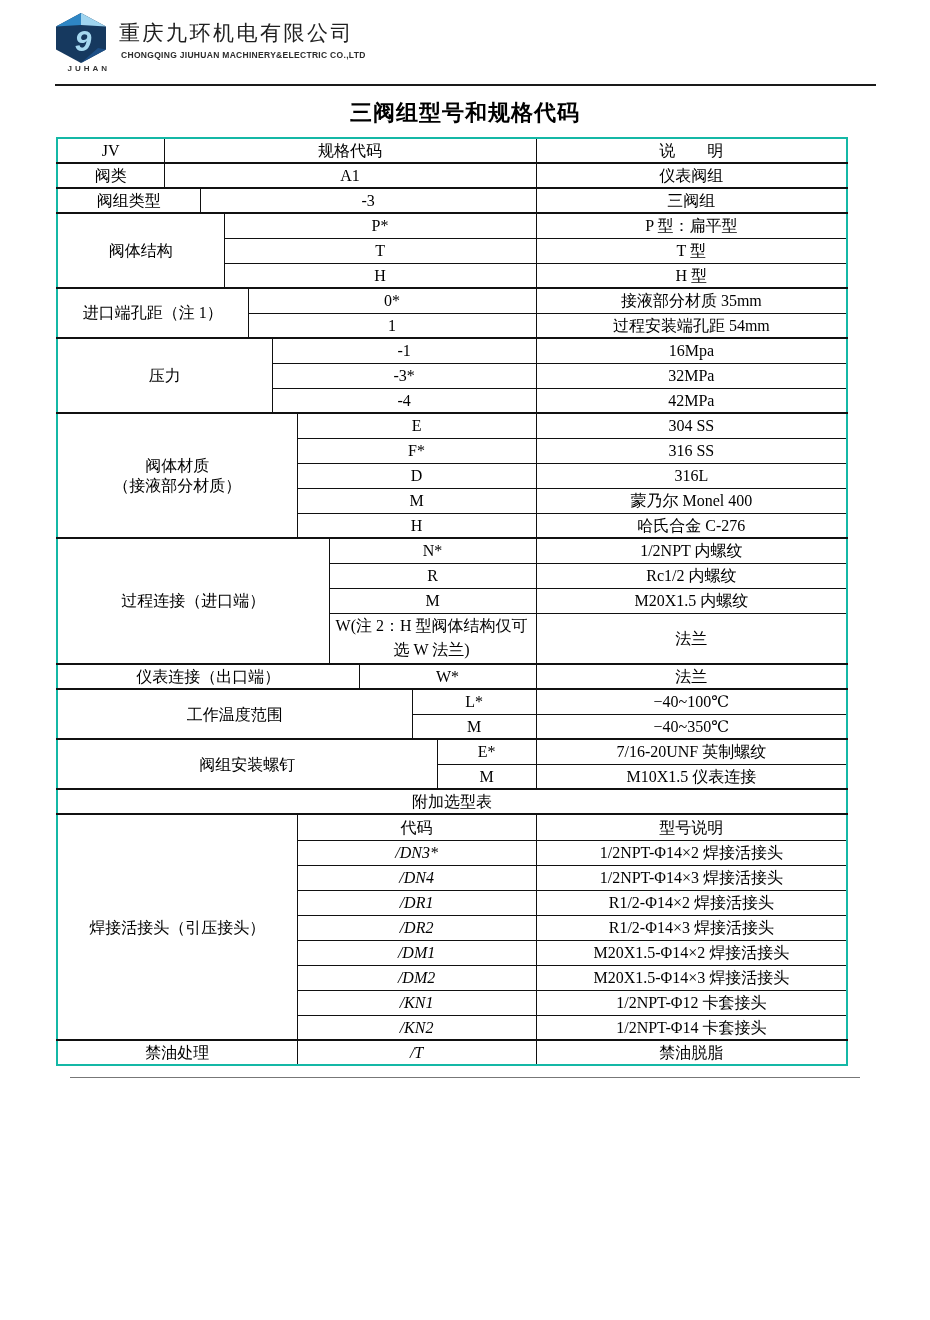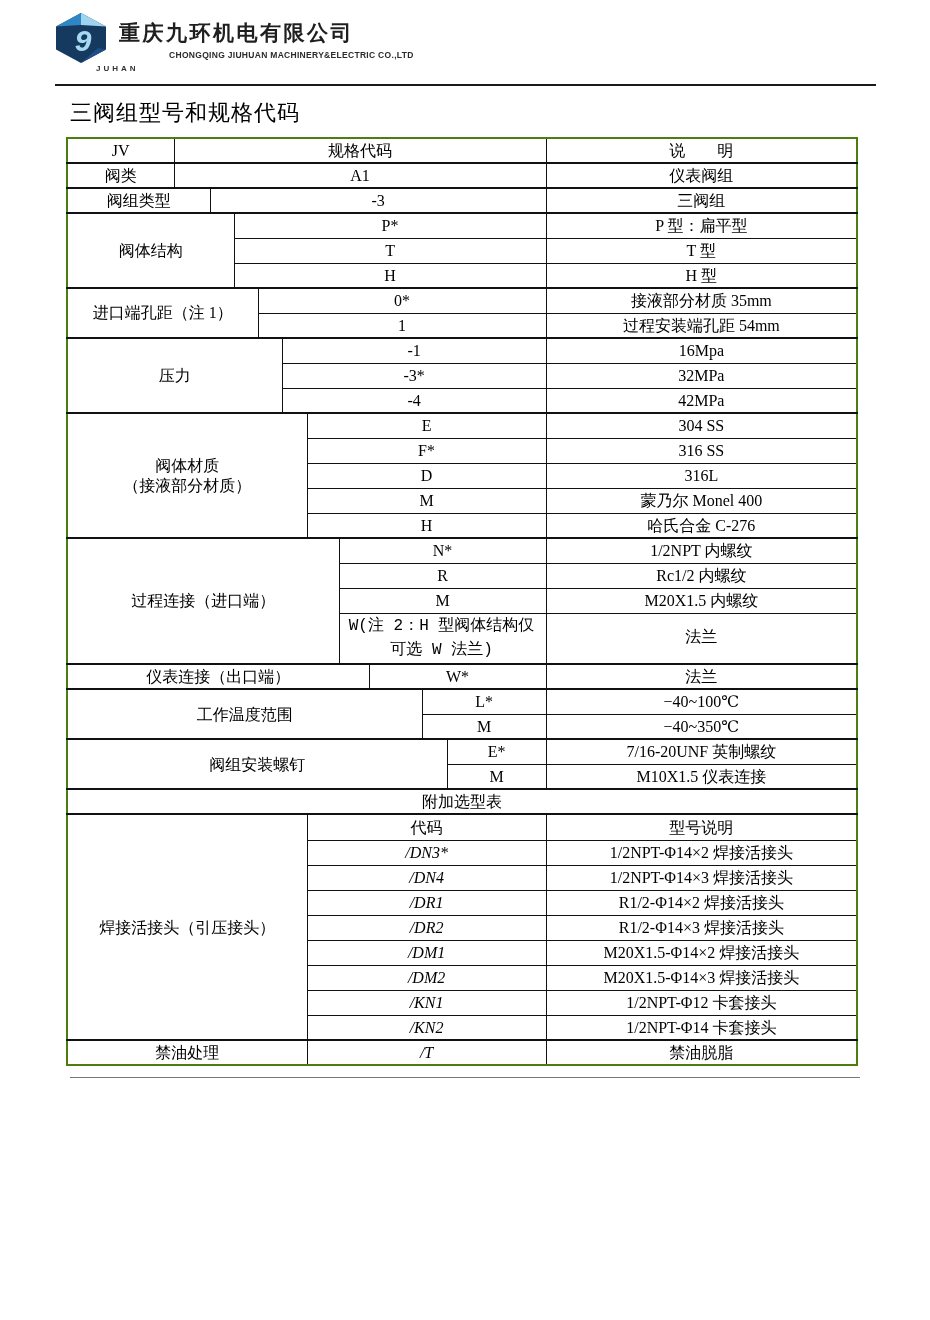--- a/index.html
+++ b/index.html
@@ -1,42 +1,42 @@
 <!DOCTYPE html>
 <html><head>
 <meta charset="utf-8">
 <style>
   html,body{margin:0;padding:0;background:#fff;}
   body{width:930px;height:1320px;position:relative;color:#000;
        font-family:"Liberation Serif","DejaVu Serif",serif;}
   
   .logo{position:absolute;left:54px;top:12px;width:54px;height:52px;}
-  .logo-text{position:absolute;left:52px;top:64px;width:58px;text-align:left;
+  .logo-text{position:absolute;left:52px;top:64px;width:58px;text-align:right;
        font-family:"Liberation Sans","DejaVu Sans",sans-serif;font-size:8px;
-       font-weight:bold;letter-spacing:3px;color:#333;margin-left:44px;}
+       font-weight:bold;letter-spacing:3px;color:#333;}
   .company-cn{position:absolute;left:119px;top:19px;
        font-family:"Liberation Sans","DejaVu Sans",sans-serif;
-       font-size:21px;font-weight:bold;letter-spacing:2.5px;color:#1f1f1f;}
+       font-size:21px;font-weight:normal;letter-spacing:2.5px;color:#1f1f1f;}
   .company-en{position:absolute;left:121px;top:50px;
        font-family:"Liberation Sans","DejaVu Sans",sans-serif;
-       font-size:8.5px;font-weight:bold;letter-spacing:0.3px;color:#2b2b2b;margin-left:48px;}
+       font-size:8.5px;font-weight:bold;letter-spacing:0.3px;color:#2b2b2b;}
   .head-rule{position:absolute;left:55px;top:84px;width:821px;height:2px;background:#1a1a1a;}
   
-  .doc-title{position:absolute;left:70px;top:98px;width:790px;
-       font-size:22px;font-weight:normal;letter-spacing:1px;}
+  .doc-title{position:absolute;left:70px;top:98px;width:790px;text-align:center;
+       font-size:22px;font-weight:bold;letter-spacing:1px;}
   
-  table.spec{position:absolute;left:66px;top:137px;width:790px;
-       border-collapse:collapse;table-layout:fixed;border:2px solid #4d7c0f;}
+  table.spec{position:absolute;left:56px;top:137px;width:790px;
+       border-collapse:collapse;table-layout:fixed;border:2px solid #14b8a6;}
   table.spec td{border:1px solid #111;padding:0 2px;font-size:16px;
        text-align:center;line-height:1.2;overflow:hidden;}
   table.spec tr{height:25px;}
   tr.grp td{border-top-width:2px;}
   td.code{text-align:left;padding-left:7px;}
   td.pre{white-space:pre-line;}
-  tr.tall{height:51px;font-family:Liberation Mono, monospace;}
+  tr.tall{height:51px;}
   tr.tall td.code{line-height:1.55;padding-right:4px;}
   td.banner{font-size:17px;}
   td.hdr2{font-size:19px;}
   td.big{font-size:19px;}
   td.bigv{font-size:17.5px;font-style:italic;}
   .bottom-line{position:absolute;left:70px;top:1077px;width:790px;height:1px;background:#777;}
 </style>
 </head>
 <body>
 

